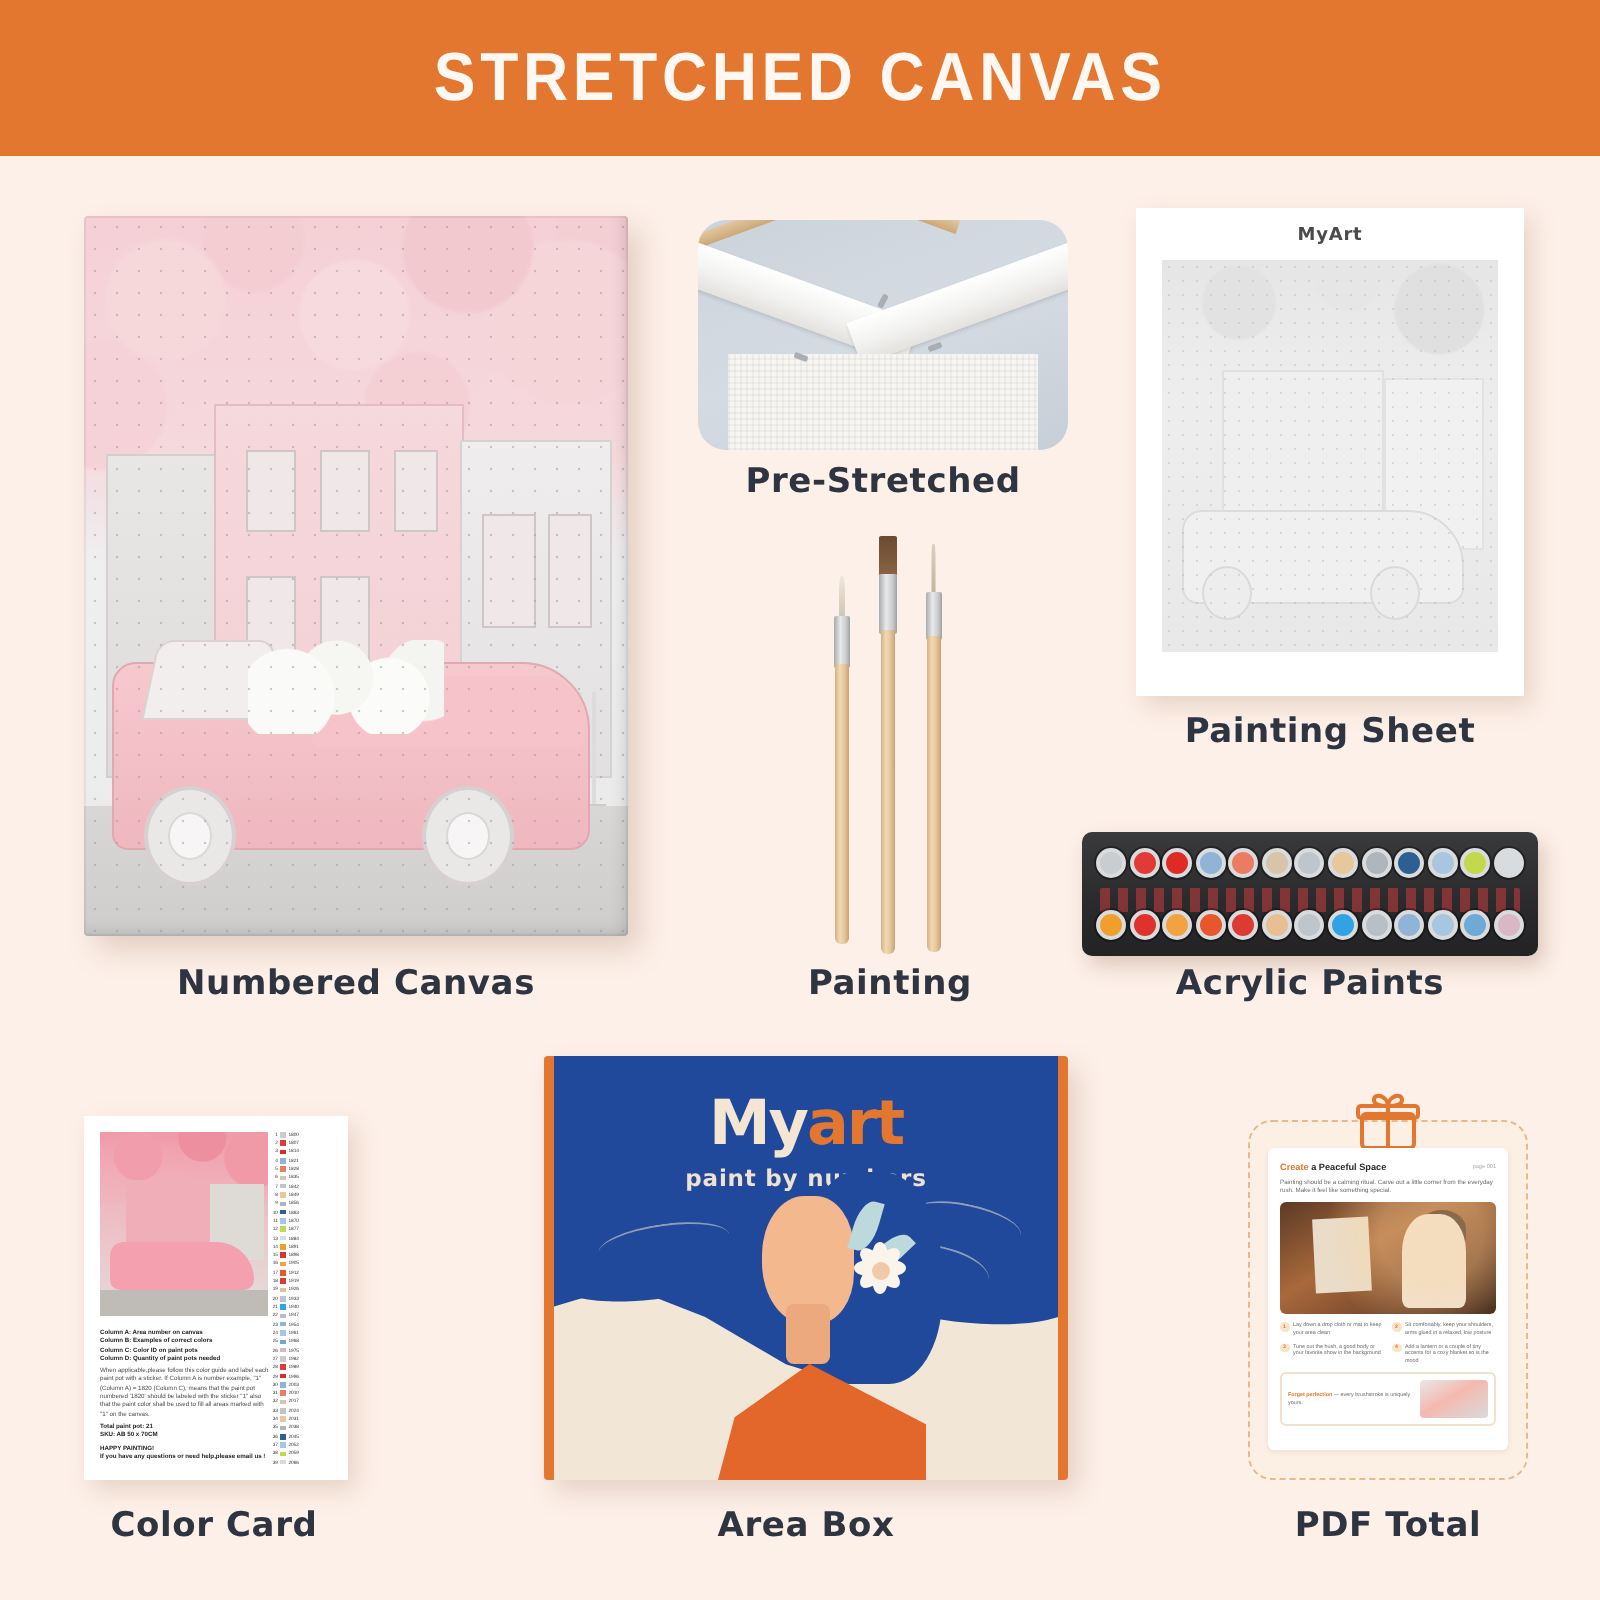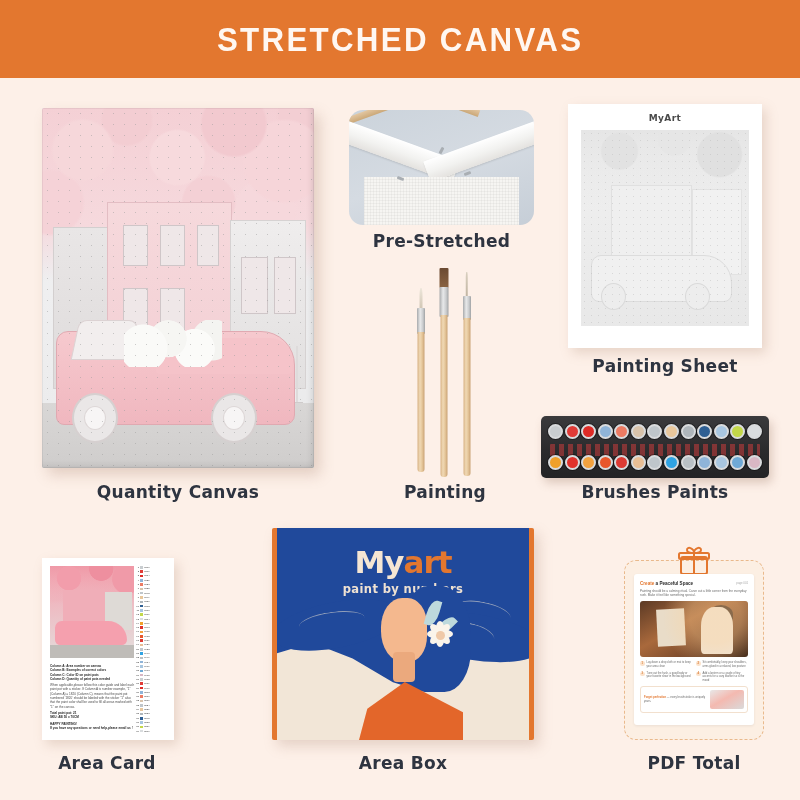--- a/index.html
+++ b/index.html
@@ -369,21 +369,21 @@
   <div class="cv-flowers"></div>
   <div class="cv-wheel" style="left:11%">
       <i></i>
     </div>
   <div class="cv-wheel" style="left:62%">
       <i></i>
     </div>
   <div class="cv-dots"></div>
   <div class="cv-edge"></div>
 </div>
-<div class="caption" style="left:42px; top:482px; width:272px;">Quantity Canvas</div>
+<div class="caption" style="left:42px; top:482px; width:272px;">Numbered Canvas</div>
 
 <div class="prestretch">
   <div class="ps-wood-l"></div>
   <div class="ps-wood-r"></div>
   <div class="ps-bar ps-left"></div>
   <div class="ps-bar ps-right"></div>
   <div class="ps-canvas"></div>
   <div class="ps-staple" style="left:26%; top:58%; transform:rotate(20deg)"></div>
   <div class="ps-staple" style="left:62%; top:54%; transform:rotate(-20deg)"></div>
   <div class="ps-staple" style="left:48%; top:34%; transform:rotate(-62deg)"></div>
@@ -447,21 +447,21 @@
       <div class="pot" style="background: rgb(232, 190, 149);"></div>
       <div class="pot" style="background: rgb(191, 198, 203);"></div>
       <div class="pot" style="background: rgb(47, 163, 227);"></div>
       <div class="pot" style="background: rgb(185, 192, 197);"></div>
       <div class="pot" style="background: rgb(143, 180, 216);"></div>
       <div class="pot" style="background: rgb(168, 198, 224);"></div>
       <div class="pot" style="background: rgb(111, 169, 214);"></div>
       <div class="pot" style="background: rgb(217, 183, 196);"></div>
     </div>
 </div>
-<div class="caption" style="left:541px; top:482px; width:228px;">Brushes Paints</div>
+<div class="caption" style="left:541px; top:482px; width:228px;">Acrylic Paints</div>
 
 <div class="colorcard">
   <div class="cc-photo">
     <div class="cc-blossom"></div>
     <div class="cc-house"></div>
     <div class="cc-house2"></div>
     <div class="cc-road"></div>
     <div class="cc-car"></div>
   </div>
   <div class="cc-text">
@@ -666,21 +666,21 @@
         <span class="cc-chip" style="background: rgb(195, 216, 74);"></span>
         <span class="cc-sval">2059</span>
       </div>
       <div class="cc-srow">
         <span class="cc-sno">39</span>
         <span class="cc-chip" style="background: rgb(217, 220, 222);"></span>
         <span class="cc-sval">2066</span>
       </div>
     </div>
 </div>
-<div class="caption" style="left:22px; top:753px; width:170px;">Area Card</div>
+<div class="caption" style="left:22px; top:753px; width:170px;">Color Card</div>
 
 <div class="box">
   <div class="box-stripe"></div>
   <div class="box-stripe r"></div>
   <div class="box-inner">
     <div class="box-dune"></div>
 
     <div class="logo-wrap">
       <span class="logo-my">My</span><span class="logo-art">art</span>
       <div class="logo-sub">paint by numbers</div>

